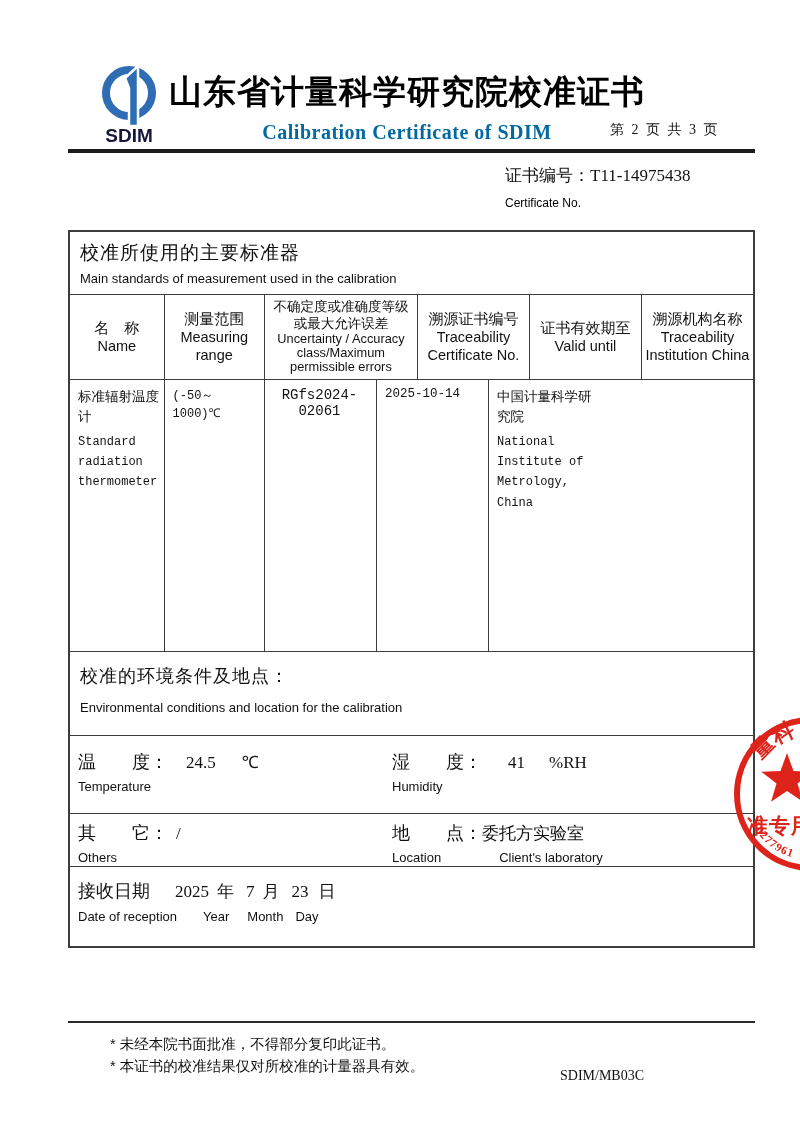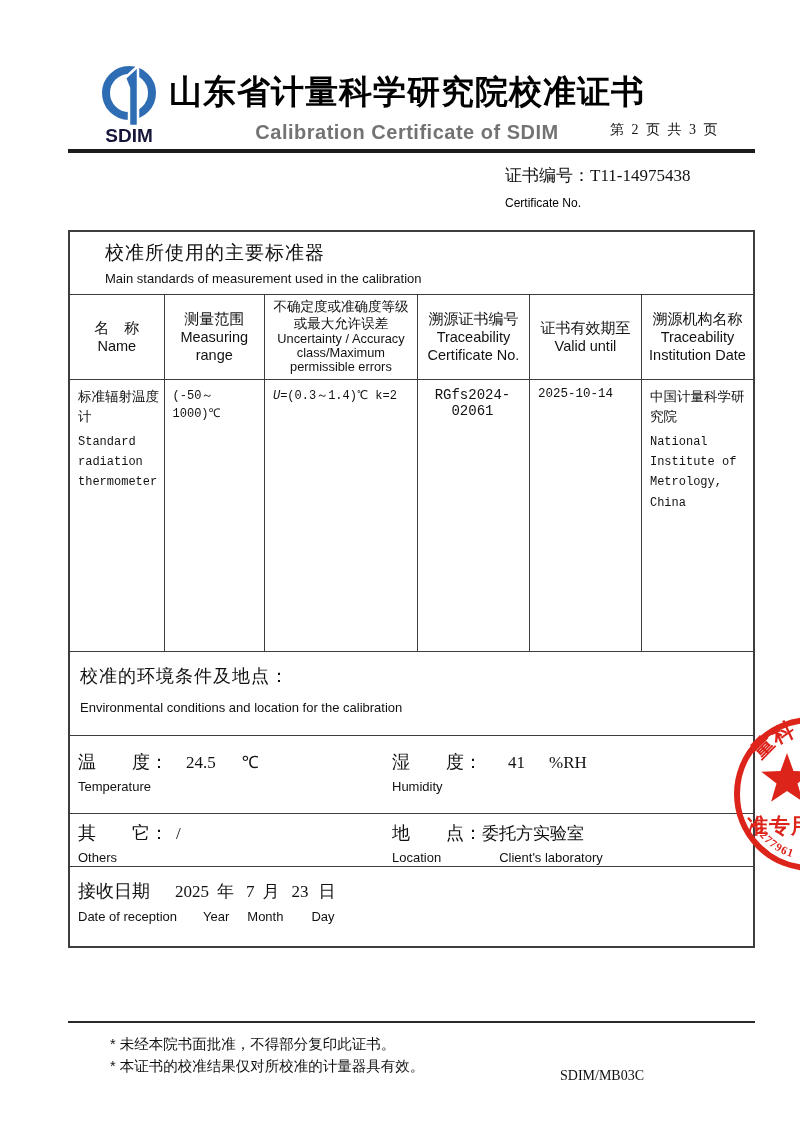--- a/index.html
+++ b/index.html
@@ -10,42 +10,42 @@
     overflow:hidden; margin:0 auto;
   }
   
   .logo { position:absolute; left:98px; top:64px; width:64px; height:82px; }
   .title-block { position:absolute; left:168px; top:70px; width:478px; text-align:center; }
   .title-cn {
     font-family:"Liberation Serif", serif; font-weight:bold; font-size:33px;
     letter-spacing:1px; color:#000; white-space:nowrap;
   }
   .title-en {
-    font-family:Liberation Sans, sans-serif; font-weight:bold; font-size:20px;
-    margin-top:6px; color:#737373; letter-spacing:0.5px;
+    font-family:Liberation Serif, serif; font-weight:bold; font-size:20px;
+    margin-top:6px; color:#0369a1; letter-spacing:0.5px;
   }
   .page-ind {
     position:absolute; left:610px; top:121px; width:145px;
     font-family:"Liberation Serif", serif; font-size:14px; letter-spacing:2px; white-space:nowrap;
   }
   .double-rule {
     position:absolute; left:68px; top:149px; width:687px; height:4px;
     border-top:3px solid #1c1c1c; border-bottom:1px solid #1c1c1c;
   }
   .certno { position:absolute; left:505px; top:164px; font-family:"Liberation Serif", serif; font-size:17px; white-space:nowrap; }
   .certno-en { position:absolute; left:505px; top:196px; font-size:12px; color:#000; }
 
   
   .tbl { position:absolute; left:68px; top:230px; width:687px; border:2px solid #3d3d3d; }
   .trow { display:flex; border-top:1px solid #3d3d3d; }
   .trow:first-child { border-top:none; }
   .cell { border-left:1px solid #3d3d3d; }
   .cell:first-child { border-left:none; }
 
-  .tbl-title { padding:8px 10px 6px 10px; height:62px;margin-left:25px; }
+  .tbl-title { padding:8px 10px 6px 10px; height:62px; }
   .tbl-title-cn { font-size:19px; letter-spacing:1px; }
   .tbl-title-en { font-size:13px; margin-top:5px; }
 
   .hdr { height:85px; }
   .hdr .cell {
     display:flex; flex-direction:column; justify-content:center; align-items:center;
     text-align:center; padding:2px 3px;
   }
   .hdr .cn { font-size:15px; }
   .hdr .en { font-size:14.5px; line-height:1.2; }
@@ -79,21 +79,21 @@
   .sub-en { font-size:13px; margin-top:5px; }
   .ml18{margin-left:18px;} .ml24{margin-left:24px;}
   .ml26{margin-left:26px;} .ml8{margin-left:8px;} .ml58{margin-left:58px;}
 
   .r-recv { height:80px; padding:12px 0 0 8px; }
   .recv-line { font-size:18px; }
   .recv-en { font-size:13px; margin-top:6px; }
   .seg { font-family:"Liberation Serif", serif; font-size:17px; }
   .segu { font-size:17px; }
   .g25{margin-left:25px;} .g8{margin-left:8px;} .g10{margin-left:10px;} .g12{margin-left:12px;}
-  .g26{margin-left:26px;} .g18{margin-left:18px;margin-top:12px;} .g28{margin-left:28px;}
+  .g26{margin-left:26px;} .g18{margin-left:18px;margin-top:12px;} .g28{margin-left:12px;}
 
   
   .footer-rule { position:absolute; left:68px; top:1021px; width:687px; border-top:2px solid #2a2a2a; }
   .notes { position:absolute; left:110px; top:1033px; font-size:14.5px; line-height:22px; }
   .form-code { position:absolute; left:560px; top:1068px; width:195px; text-align:left;
     font-family:"Liberation Serif", serif; font-size:14px; }
 
   
   .stamp { position:absolute; left:722px; top:702px; width:80px; height:185px; }
 </style>
@@ -144,35 +144,32 @@
       <div class="cell c4">
         <div class="cn">溯源证书编号</div>
         <div class="en">Traceability Certificate No.</div>
       </div>
       <div class="cell c5">
         <div class="cn">证书有效期至</div>
         <div class="en">Valid until</div>
       </div>
       <div class="cell c6">
         <div class="cn">溯源机构名称</div>
-        <div class="en">Traceability Institution Date</div>
+        <div class="en">Traceability Institution China</div>
       </div>
     </div>
 
     <div class="trow drow">
       <div class="cell c1">
         <div class="d-cn">标准辐射温度计</div>
         <div class="d-en">Standard radiation thermometer</div>
       </div>
       <div class="cell c2">
         <div>(-50～</div>
         <div>1000)℃</div>
-      </div>
-      <div class="cell c3">
-        <span class="u-ital">U</span><span>=(0.3～1.4)℃ k=2</span>
       </div>
       <div class="cell c4">RGfs2024-02061</div>
       <div class="cell c5">2025-10-14</div>
       <div class="cell c6">
         <div class="d-cn">中国计量科学研究院</div>
         <div class="d-en">National Institute of Metrology, China</div>
       </div>
     </div>
 
     <div class="trow">

